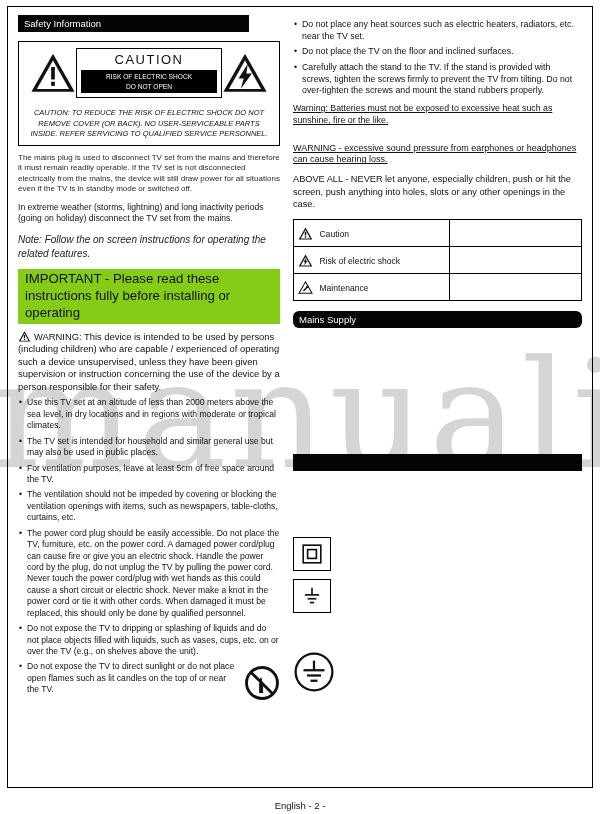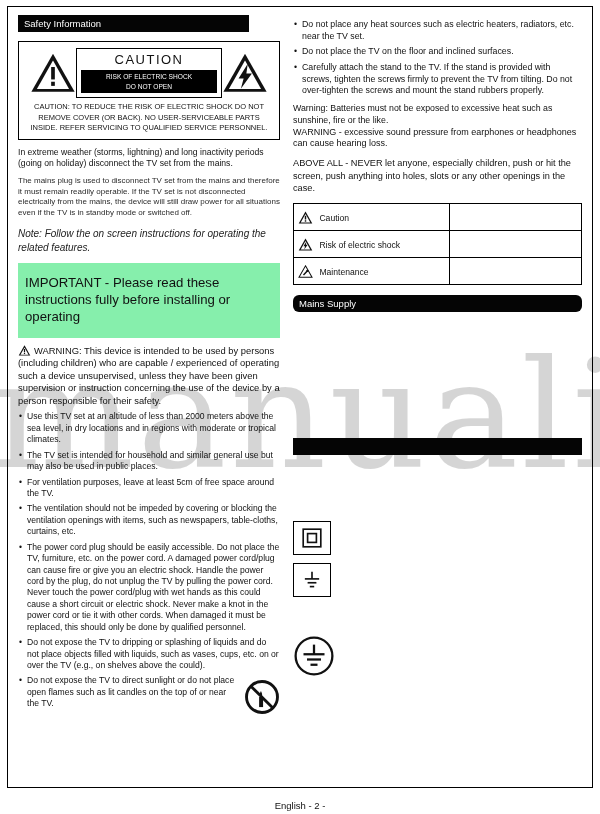--- a/index.html
+++ b/index.html
@@ -45,44 +45,44 @@
     min-height: 17px;
   }
   .bar-safety { width: 88%; }
 
   
   .caution-box { border: 1px solid #000; padding: 6px 5px 5px 5px; margin-top: 9px; }
   .caution-top { display: flex; align-items: center; justify-content: space-between; padding: 0 6px; }
   .caution-center { border: 1.2px solid #000; width: 146px; text-align: center; padding: 3px 4px 4px 4px; }
   .caution-title { font-size: 13px; letter-spacing: 1.5px; margin-bottom: 3px; }
   .risk-box { background: #000; color: #fff; font-size: 6.6px; line-height: 1.45; padding: 2px 2px; }
-  .caution-note { font-size: 7.5px; line-height: 1.4; text-align: center; margin-top: 4px; padding: 0 4px; }
+  .caution-note { font-size: 7.5px; line-height: 1.4; text-align: center; margin-top: 10px; padding: 0 4px; font-style: italic; }
 
   .p { font-size: 8.6px; line-height: 1.32; margin-top: 7px; }
   .p-small { font-size: 8px; color: #2b2b2b; }
   .p-note { font-style: italic; font-size: 10px; color: #222; margin-top: 9px; }
 
   .important {
-    background: #86efac;
+    background: #84cc16;
     font-size: 13.2px;
     line-height: 1.28;
-    padding: 12px 7px;
+    padding: 2px 7px;
     margin-top: 9px;
   }
   .warning-para { font-size: 9.4px; line-height: 1.34; margin-top: 7px; }
   .warning-para svg { vertical-align: -2px; margin-right: 3px; }
 
   .bullet { position: relative; padding-left: 9px; font-size: 8.6px; line-height: 1.33; margin-top: 4px; }
   .bullet::before { content: "\2022"; position: absolute; left: 1px; top: 0; }
   .col-right .bullet { font-size: 8.8px; }
 
   .no-candle-float { float: right; margin: 4px 0 0 6px; }
 
-  .warn-block { font-size: 8.8px; line-height: 1.33; margin-top: 6px; }
-  .warn-sound { font-size: 9px; margin-top: 0; }
+  .warn-block { font-size: 8.8px; line-height: 1.33; margin-top: 6px; text-decoration: underline; }
+  .warn-sound { font-size: 9px; margin-top: 16px; }
   .above-all { font-size: 9.2px; line-height: 1.33; margin-top: 7px; }
 
   table.symbols { width: 100%; border-collapse: collapse; margin-top: 9px; }
   table.symbols td { border: 1px solid #000; height: 27px; font-size: 8.6px; padding: 2px 4px; vertical-align: middle; }
   td.cell-label { width: 54%; }
   td.cell-label svg { vertical-align: -3px; margin-right: 4px; }
   td.cell-desc { width: 46%; }
 
   .bar-mains { margin-top: 10px; border-radius: 6px; }
   .spacer-mains { height: 126px; }
@@ -134,39 +134,39 @@
         </div>
         <svg width="46" height="42" viewBox="0 0 100 90">
           <path d="M50 3 L97 86 L3 86 Z" fill="#111"></path>
           <path d="M50 18 L85 80 L15 80 Z" fill="#fff"></path>
           <path d="M56 25 L36 57 L47 57 L41 79 L65 46 L53 46 Z" fill="#111"></path>
         </svg>
       </div>
       <div class="caution-note">CAUTION: TO REDUCE THE RISK OF ELECTRIC SHOCK DO NOT REMOVE COVER (OR BACK). NO USER-SERVICEABLE PARTS INSIDE. REFER SERVICING TO QUALIFIED SERVICE PERSONNEL.</div>
     </div>
 
+    <p class="p p-small">The mains plug is used to disconnect TV set from the mains and therefore it must remain readily operable. If the TV set is not disconnected electrically from the mains, the device will still draw power for all situations even if the TV is in standby mode or switched off.</p>
     <p class="p">In extreme weather (storms, lightning) and long inactivity periods (going on holiday) disconnect the TV set from the mains.</p>
-    <p class="p p-small">The mains plug is used to disconnect TV set from the mains and therefore it must remain readily operable. If the TV set is not disconnected electrically from the mains, the device will still draw power for all situations even if the TV is in standby mode or switched off.</p>
     <p class="p p-note">Note: Follow the on screen instructions for operating the related features.</p>
 
     <div class="important">IMPORTANT - Please read these instructions fully before installing or operating</div>
 
     <p class="warning-para"><svg width="13" height="11" viewBox="0 0 100 90">
           <path d="M50 3 L97 86 L3 86 Z" fill="#111"></path>
           <path d="M50 20 L83 80 L17 80 Z" fill="#fff"></path>
           <rect x="45" y="33" width="10" height="26" fill="#111"></rect>
           <rect x="45" y="64" width="10" height="10" fill="#111"></rect>
         </svg><span>WARNING: This device is intended to be used by persons (including children) who are capable / experienced of operating such a device unsupervised, unless they have been given supervision or instruction concerning the use of the device by a person responsible for their safety.</span></p>
 
     <div class="bullet"><span>Use this TV set at an altitude of less than 2000 meters above the sea level, in dry locations and in regions with moderate or tropical climates.</span></div>
     <div class="bullet"><span>The TV set is intended for household and similar general use but may also be used in public places.</span></div>
     <div class="bullet"><span>For ventilation purposes, leave at least 5cm of free space around the TV.</span></div>
     <div class="bullet"><span>The ventilation should not be impeded by covering or blocking the ventilation openings with items, such as newspapers, table-cloths, curtains, etc.</span></div>
     <div class="bullet"><span>The power cord plug should be easily accessible. Do not place the TV, furniture, etc. on the power cord. A damaged power cord/plug can cause fire or give you an electric shock. Handle the power cord by the plug, do not unplug the TV by pulling the power cord. Never touch the power cord/plug with wet hands as this could cause a short circuit or electric shock. Never make a knot in the power cord or tie it with other cords. When damaged it must be replaced, this should only be done by qualified personnel.</span></div>
-    <div class="bullet"><span>Do not expose the TV to dripping or splashing of liquids and do not place objects filled with liquids, such as vases, cups, etc. on or over the TV (e.g., on shelves above the could).</span></div>
+    <div class="bullet"><span>Do not expose the TV to dripping or splashing of liquids and do not place objects filled with liquids, such as vases, cups, etc. on or over the TV (e.g., on shelves above the unit).</span></div>
     <div class="bullet">
       <span class="no-candle-float">
         <svg width="36" height="36" viewBox="0 0 100 100">
           <circle cx="50" cy="50" r="43" fill="none" stroke="#111" stroke-width="8"></circle>
           <rect x="42" y="50" width="11" height="28" fill="#111"></rect>
           <path d="M47 33 C42 42 43 49 47 49 C51 49 52 42 47 33 Z" fill="#111"></path>
           <line x1="19" y1="20" x2="81" y2="81" stroke="#111" stroke-width="8"></line>
         </svg>
       </span>
       <span>Do not expose the TV to direct sunlight or do not place open flames such as lit candles on the top of or near the TV.</span>

